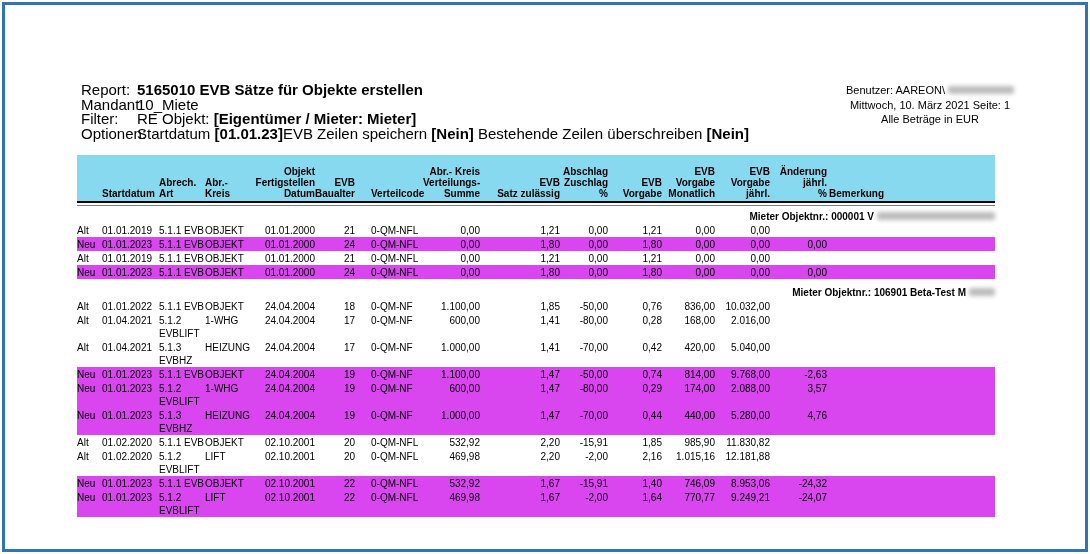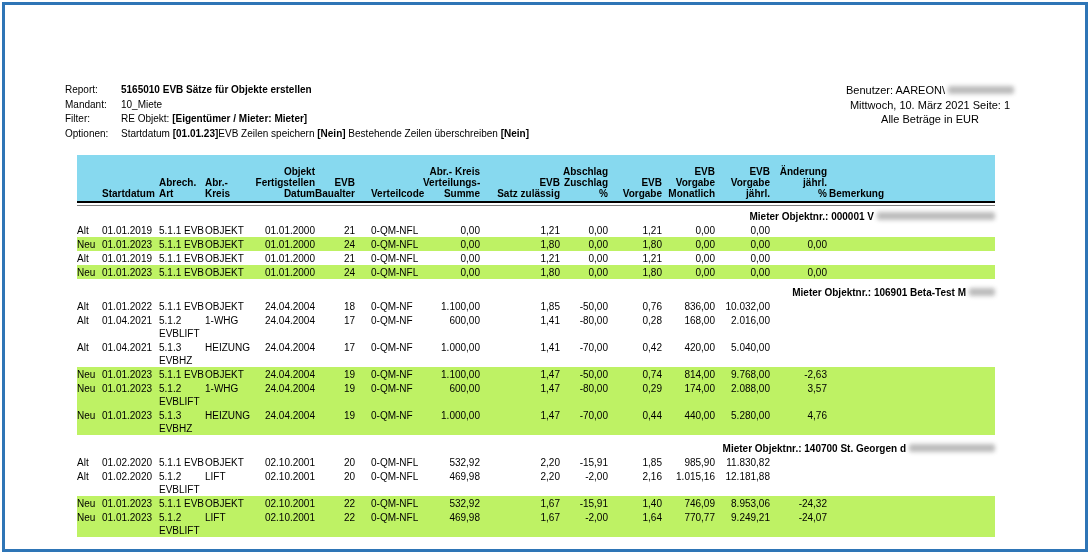--- a/index.html
+++ b/index.html
@@ -1,20 +1,20 @@
 <!DOCTYPE html>
 <html><head>
 <meta charset="utf-8">
 <style>
   html,body { margin:0; padding:0; background:#fff; }
   body { width:1090px; height:554px; position:relative; font-family:"Liberation Sans",sans-serif; color:#000; }
   .frame { position:absolute; left:2px; top:2px; right:2px; bottom:2px; border:3px solid #2e75b6; background:#fff; overflow:hidden; }
 
   
-  .meta-left { position:absolute; left:60px; top:78px; font-size:10px; line-height:14.5px; }
+  .meta-left { position:absolute; left:76px; top:78px; font-size:15px; line-height:14.5px; }
   .meta-line { white-space:nowrap; }
   .meta-label { display:inline-block; width:56px; }
   .bold { font-weight:bold; }
   .meta-right { position:absolute; right:71px; top:78px; font-size:11px; line-height:14.5px; text-align:center; }
 
   .redact { display:inline-block; height:8px; background:#bcbcbc; filter:blur(2px); border-radius:2px; margin-left:3px; vertical-align:baseline; }
 
   
   .report-table { position:absolute; left:72px; top:150px; width:918px; }
   .grid { display:grid; grid-template-columns:25px 57px 46px 48px 62px 40px 68px 57px 80px 48px 54px 53px 55px 57px minmax(0,1fr); }
@@ -23,21 +23,21 @@
   .sep { height:2px; border-bottom:1px solid #7f7f7f; margin-bottom:3px; }
   .cell { white-space:pre; overflow:visible; }
   .a-r { text-align:right; }
   .c6 { padding-left:16px; }
   .c14 { padding-left:2px; }
 
   .group-title { font-weight:bold; font-size:10px; line-height:13px; margin-top:6px; padding-top:1px; height:13px; white-space:nowrap;text-align:right; }
   .group-title.first { margin-top:3px; }
   .row { font-size:10px; line-height:13px; padding-top:1px; }
   .row .c0 { font-weight:normal; }
-  .row.hl { background:#bef264; }
+  .row.hl { background:#d946ef; }
 </style>
 </head>
 <body>
 
 <div class="frame">
 
   <div class="meta-left">
     <div class="meta-line">
       <span class="meta-label">Report:</span><span class="bold">5165010 EVB Sätze für Objekte erstellen</span>
     </div>
@@ -266,21 +266,20 @@
           <div class="cell c6">0-QM-NF</div>
           <div class="cell c7 a-r">1.000,00</div>
           <div class="cell c8 a-r">1,47</div>
           <div class="cell c9 a-r">-70,00</div>
           <div class="cell c10 a-r">0,44</div>
           <div class="cell c11 a-r">440,00</div>
           <div class="cell c12 a-r">5.280,00</div>
           <div class="cell c13 a-r">4,76</div>
           <div class="cell c14"></div>
         </div>
-        <div class="group-title"><span>Mieter Objektnr.: 140700 St. Georgen d</span><span class="redact" style="width: 86px;"></span></div>
         <div class="grid row">
           <div class="cell c0">Alt</div>
           <div class="cell c1">01.02.2020</div>
           <div class="cell c2">5.1.1 EVB</div>
           <div class="cell c3">OBJEKT</div>
           <div class="cell c4 a-r">02.10.2001</div>
           <div class="cell c5 a-r">20</div>
           <div class="cell c6">0-QM-NFL</div>
           <div class="cell c7 a-r">532,92</div>
           <div class="cell c8 a-r">2,20</div>

